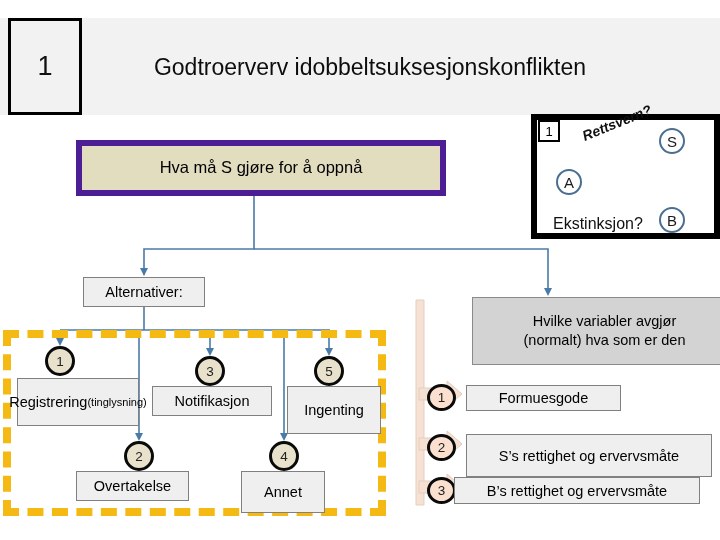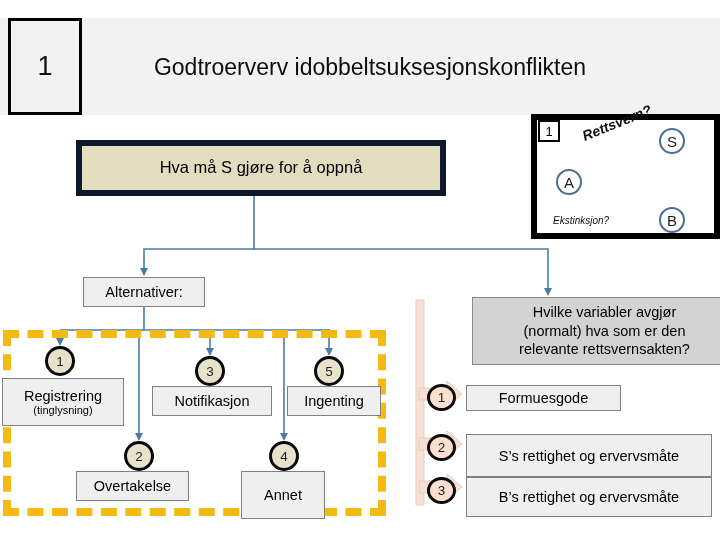--- a/index.html
+++ b/index.html
@@ -12,41 +12,41 @@
   #header-band{left:0;top:18px;width:720px;height:97px;background:#f2f2f2;}
   #slide-number-badge{left:8px;top:18px;width:74px;height:97px;background:#f2f2f2;
        border:3px solid #000;display:flex;align-items:center;justify-content:center;
        font-size:27px;color:#111;}
   #page-title{left:90px;top:22px;width:560px;height:92px;
        display:flex;flex-direction:row;align-items:center;justify-content:center;
        font-size:23px;line-height:1.35;color:#0d0d0d;text-align:center;}
 
   
   #main-question{left:76px;top:140px;width:370px;height:56px;
-       background:#e3ddc0;border:6px solid #0f172a;
+       background:#e3ddc0;border:6px solid #4c1d95;
        display:flex;flex-direction:column;align-items:center;justify-content:center;
        font-size:16.5px;line-height:1.32;text-align:center;color:#000;}
 
   
   #minidiagram{left:531px;top:114px;width:189px;height:125px;
        background:#ffffff;border:6px solid #000;}
   #minidiagram-badge{left:538px;top:120px;width:22px;height:22px;background:#ffffff;
        border:2px solid #000;display:flex;align-items:center;justify-content:center;
        font-size:13px;}
   .node{border-radius:50%;border:2px solid #4a6f91;background:#ffffff;
         display:flex;align-items:center;justify-content:center;
         font-size:15px;color:#1a1a1a;}
   #node-a{left:556px;top:169px;width:26px;height:26px;}
   #node-s{left:659px;top:128px;width:26px;height:26px;}
   #node-b{left:659px;top:207px;width:26px;height:26px;}
   #label-rettsvern{left:580px;top:129px;width:94px;height:26px;
        font-style:italic;font-weight:bold;font-size:14px;color:#111;
        transform:rotate(-22deg);transform-origin:left top;}
   #label-ekstinksjon{left:553px;top:215px;width:110px;height:16px;
-       font-style:italic;font-size:10px;color:#111;}
+       font-size:16px;color:#111;}
 
   
   #connectors{left:0;top:0;width:720px;height:540px;pointer-events:none;}
 
   
   .gbox{background:#efefef;border:1px solid #808080;
         display:flex;align-items:center;justify-content:center;
         font-size:14.5px;color:#000;text-align:center;}
   .numcircle{border-radius:50%;border:3px solid #0a0a0a;
         display:flex;align-items:center;justify-content:center;
@@ -54,43 +54,43 @@
   .num-left{background:#e8e2cc;}
   .num-right{background:#fbe0d0;}
 
   #alternativer-box{left:83px;top:277px;width:122px;height:30px;}
 
   
   #dashed-region{left:3px;top:330px;width:383px;height:186px;
         border:8px dashed #f5b914;}
 
   #alt1-circle{left:45px;top:346px;width:30px;height:30px;}
-  #alt1-box{left:2px;top:378px;width:122px;height:48px;flex-direction:column;}
+  #alt1-box{left:17px;top:378px;width:122px;height:48px;flex-direction:row;}
   #alt1-sub{font-size:11px;text-align:right;}
   #alt2-circle{left:124px;top:441px;width:30px;height:30px;}
   #alt2-box{left:76px;top:471px;width:113px;height:30px;}
   #alt3-circle{left:195px;top:356px;width:30px;height:30px;}
   #alt3-box{left:152px;top:386px;width:120px;height:30px;justify-content:center;}
   #alt4-circle{left:269px;top:441px;width:30px;height:30px;}
-  #alt4-box{left:241px;top:471px;width:84px;height:48px;}
+  #alt4-box{left:241px;top:471px;width:84px;height:42px;}
   #alt5-circle{left:314px;top:356px;width:30px;height:30px;}
-  #alt5-box{left:287px;top:386px;width:94px;height:30px;}
+  #alt5-box{left:287px;top:386px;width:94px;height:48px;}
 
   
   #variables-question{left:424px;top:297px;width:265px;height:68px;
         background:#d3d3d3;border:1px solid #8a8a8a;
         display:flex;flex-direction:column;align-items:center;justify-content:center;
         font-size:14.5px;line-height:1.28;text-align:center;color:#000;margin-left:48px;}
 
   #var1-circle{left:427px;top:384px;width:29px;height:27px;}
   #var1-box{left:466px;top:385px;width:155px;height:26px;}
   #var2-circle{left:427px;top:434px;width:29px;height:27px;}
   #var2-box{left:466px;top:434px;width:246px;height:43px;}
   #var3-circle{left:427px;top:477px;width:29px;height:27px;}
-  #var3-box{left:466px;top:477px;width:246px;height:40px;}
+  #var3-box{left:454px;top:477px;width:246px;height:27px;}
 </style>
 </head>
 <body>
 
 <div class="abs" id="header-band"></div>
 
 <div class="abs" id="slide-number-badge">
   <span>1</span>
 </div>
 
@@ -199,21 +199,20 @@
 <div class="abs numcircle num-left" id="alt5-circle">
   <span>5</span>
 </div>
 <div class="abs gbox" id="alt5-box">
   <span>Ingenting</span>
 </div>
 
 <div class="abs" id="variables-question">
   <span>Hvilke variabler avgjør</span>
   <span>(normalt) hva som er den</span>
-  <span>relevante rettsvernsakten?</span>
 </div>
 
 <div class="abs numcircle num-right" id="var1-circle">
   <span>1</span>
 </div>
 <div class="abs gbox" id="var1-box">
   <span>Formuesgode</span>
 </div>
 
 <div class="abs numcircle num-right" id="var2-circle">

